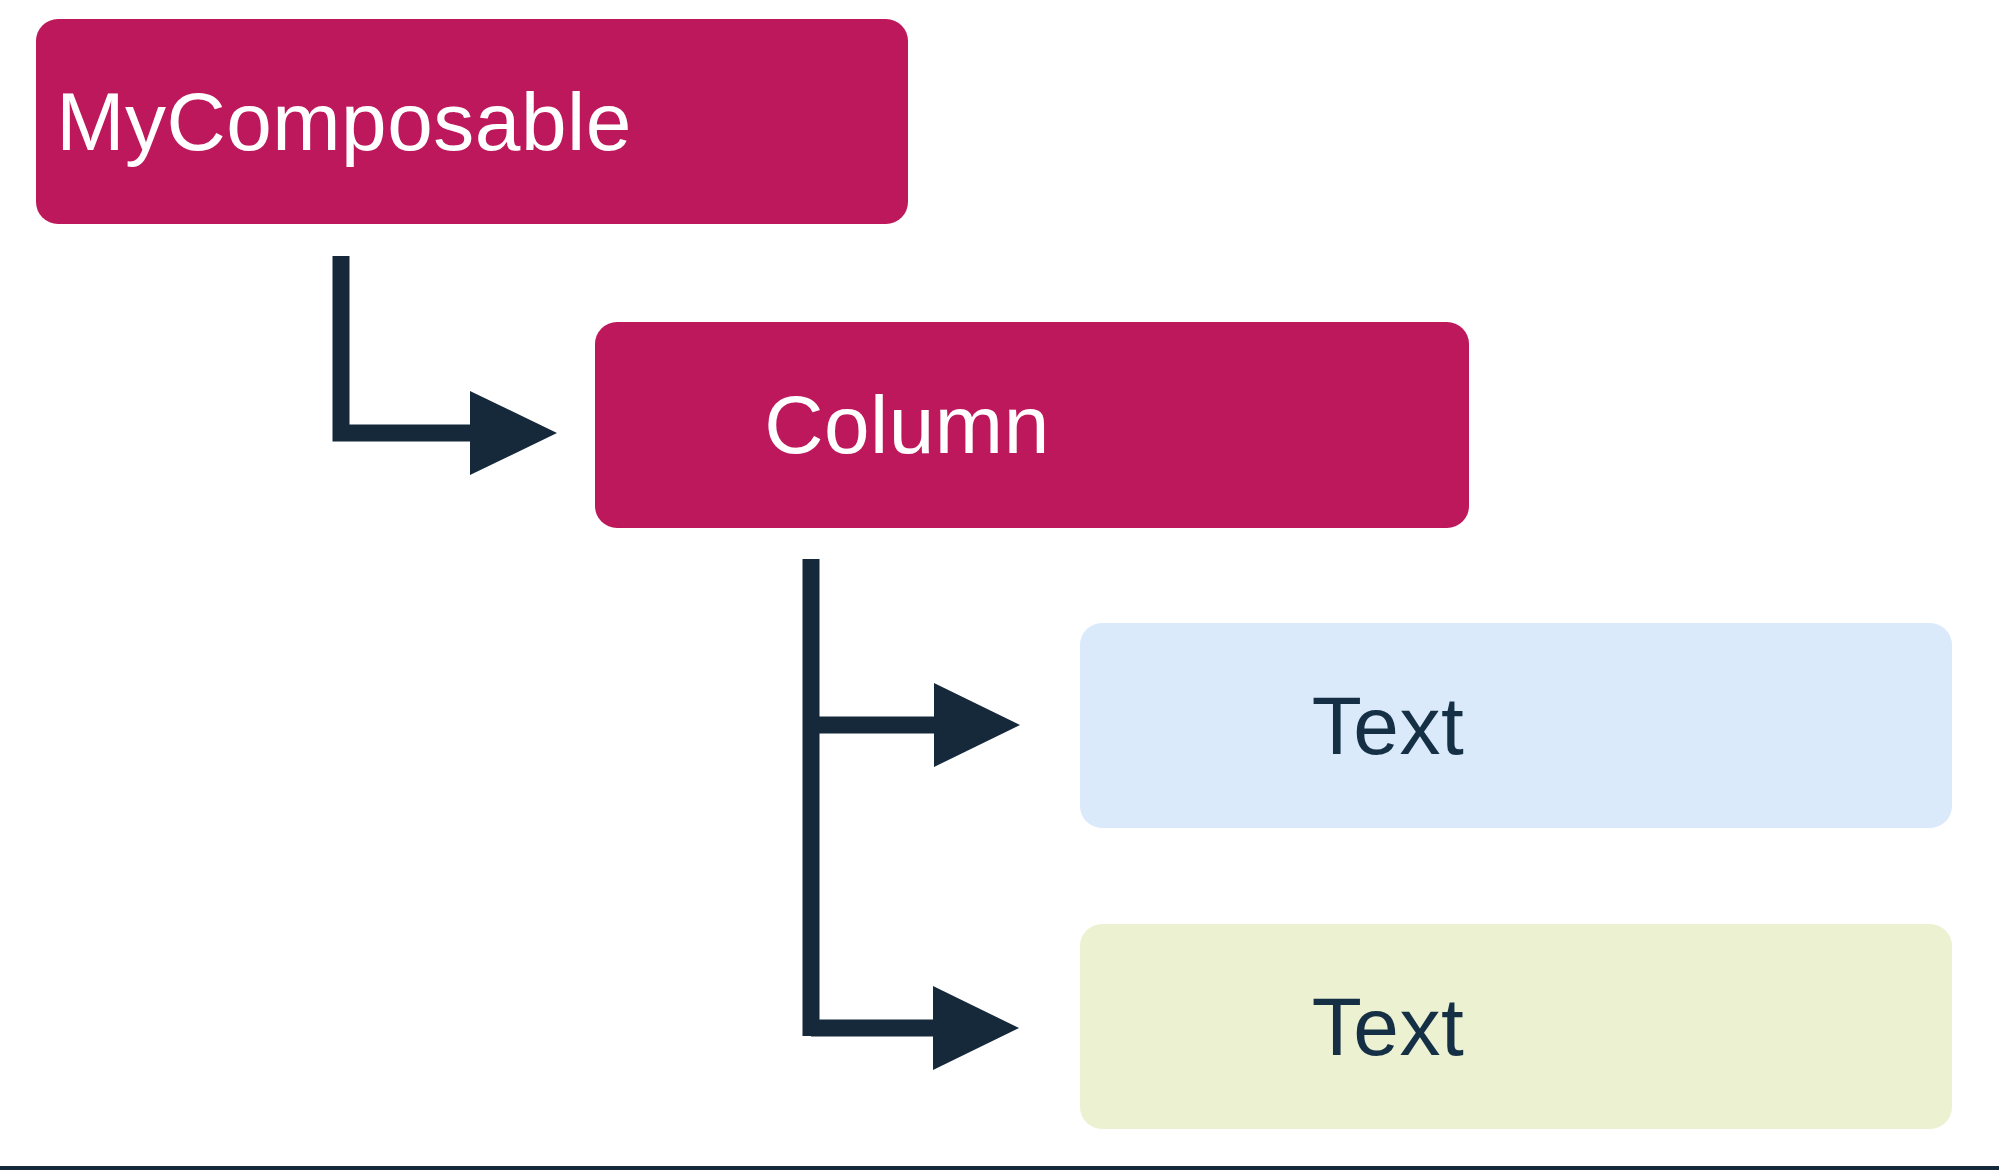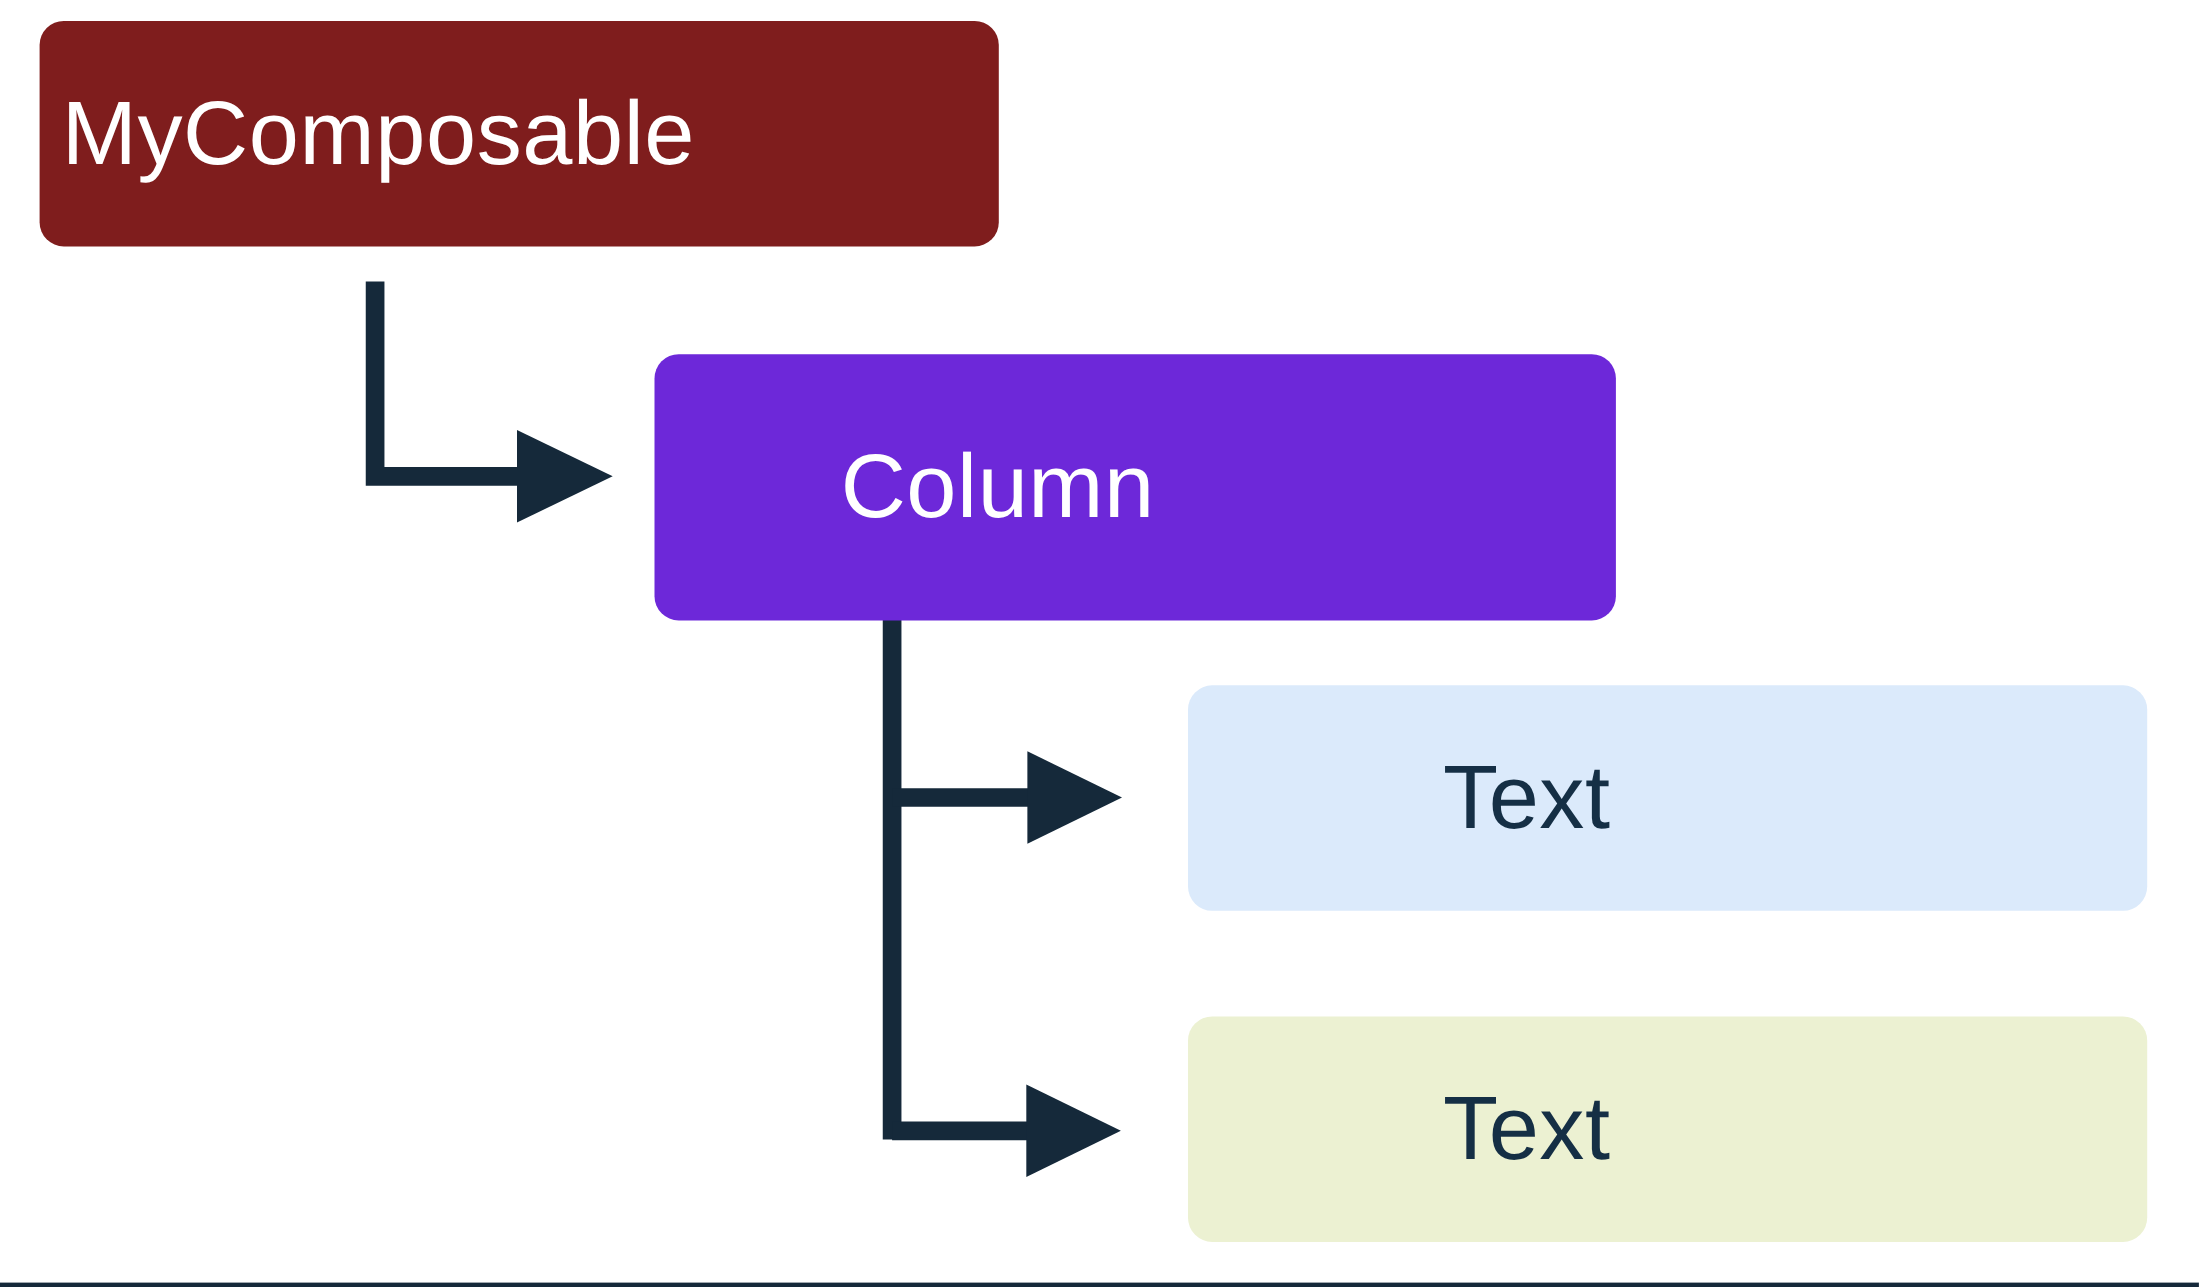--- a/index.html
+++ b/index.html
@@ -31,33 +31,33 @@
     font-weight: 400;
     line-height: 1;
     white-space: nowrap;
     letter-spacing: 0.5px;
   }
   #node-root {
     left: 36px;
     top: 19px;
     width: 872px;
     height: 205px;
-    background: #7f1d1d;
+    background: #be185d;
   }
   #node-root .node-label {
     color: #ffffff;
     font-size: 82px;
     transform: translateX(-128px);
   }
   #node-column {
     left: 595px;
     top: 322px;
     width: 874px;
-    height: 242px;
-    background: #6d28d9;
+    height: 206px;
+    background: #be185d;
   }
   #node-column .node-label {
     color: #ffffff;
     font-size: 82px;
     transform: translateX(-125px);
   }
   #node-text-1 {
     left: 1080px;
     top: 623px;
     width: 872px;

